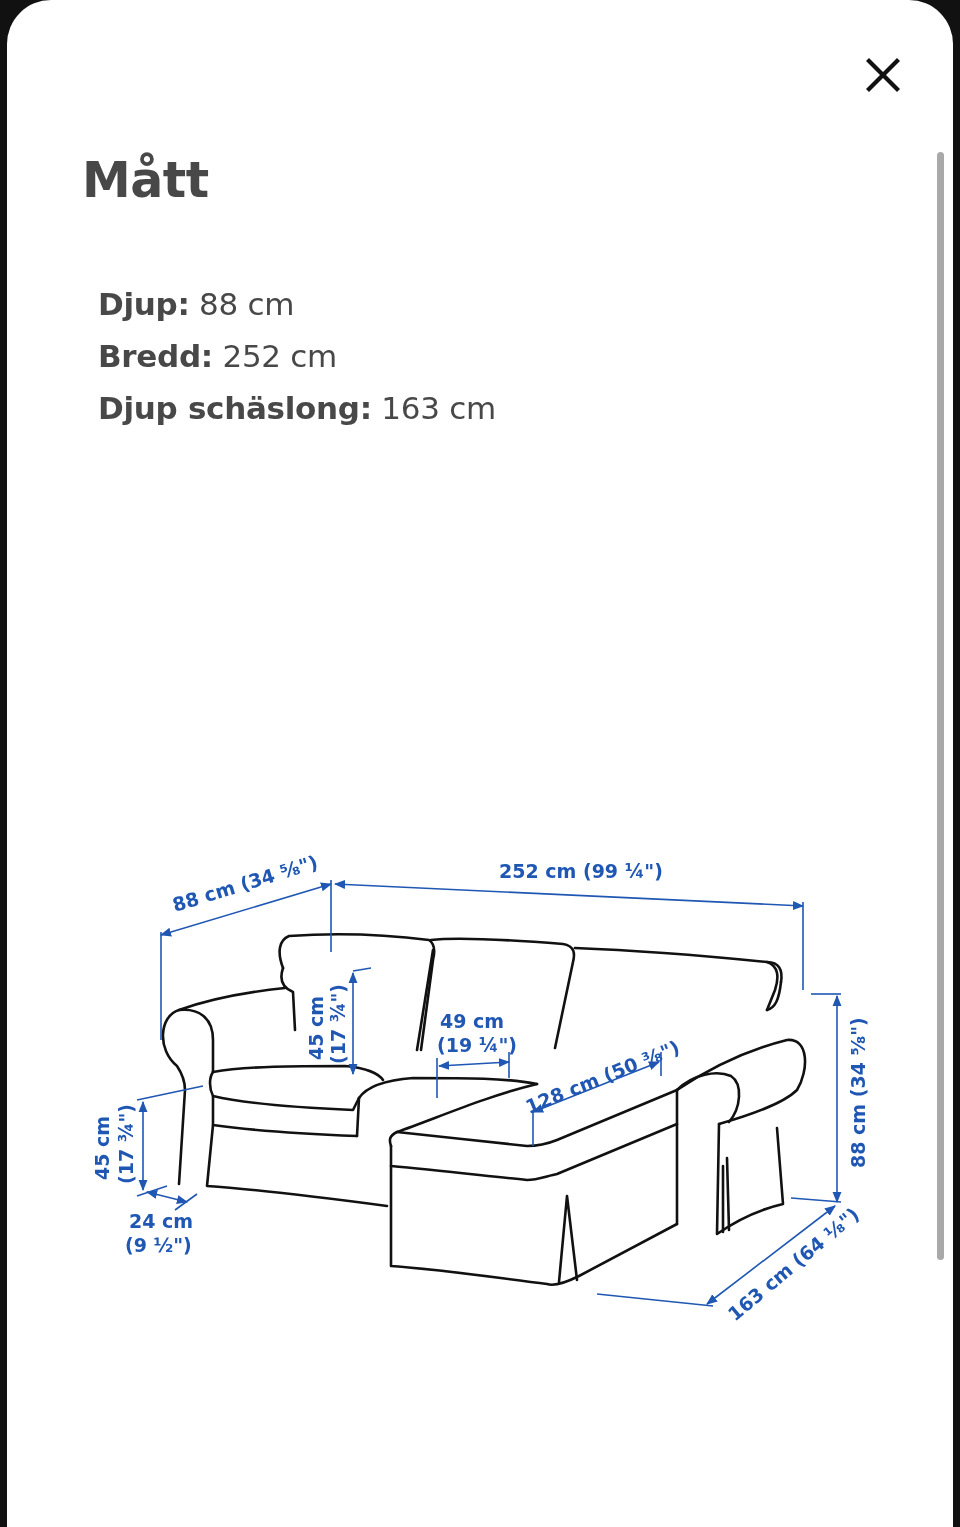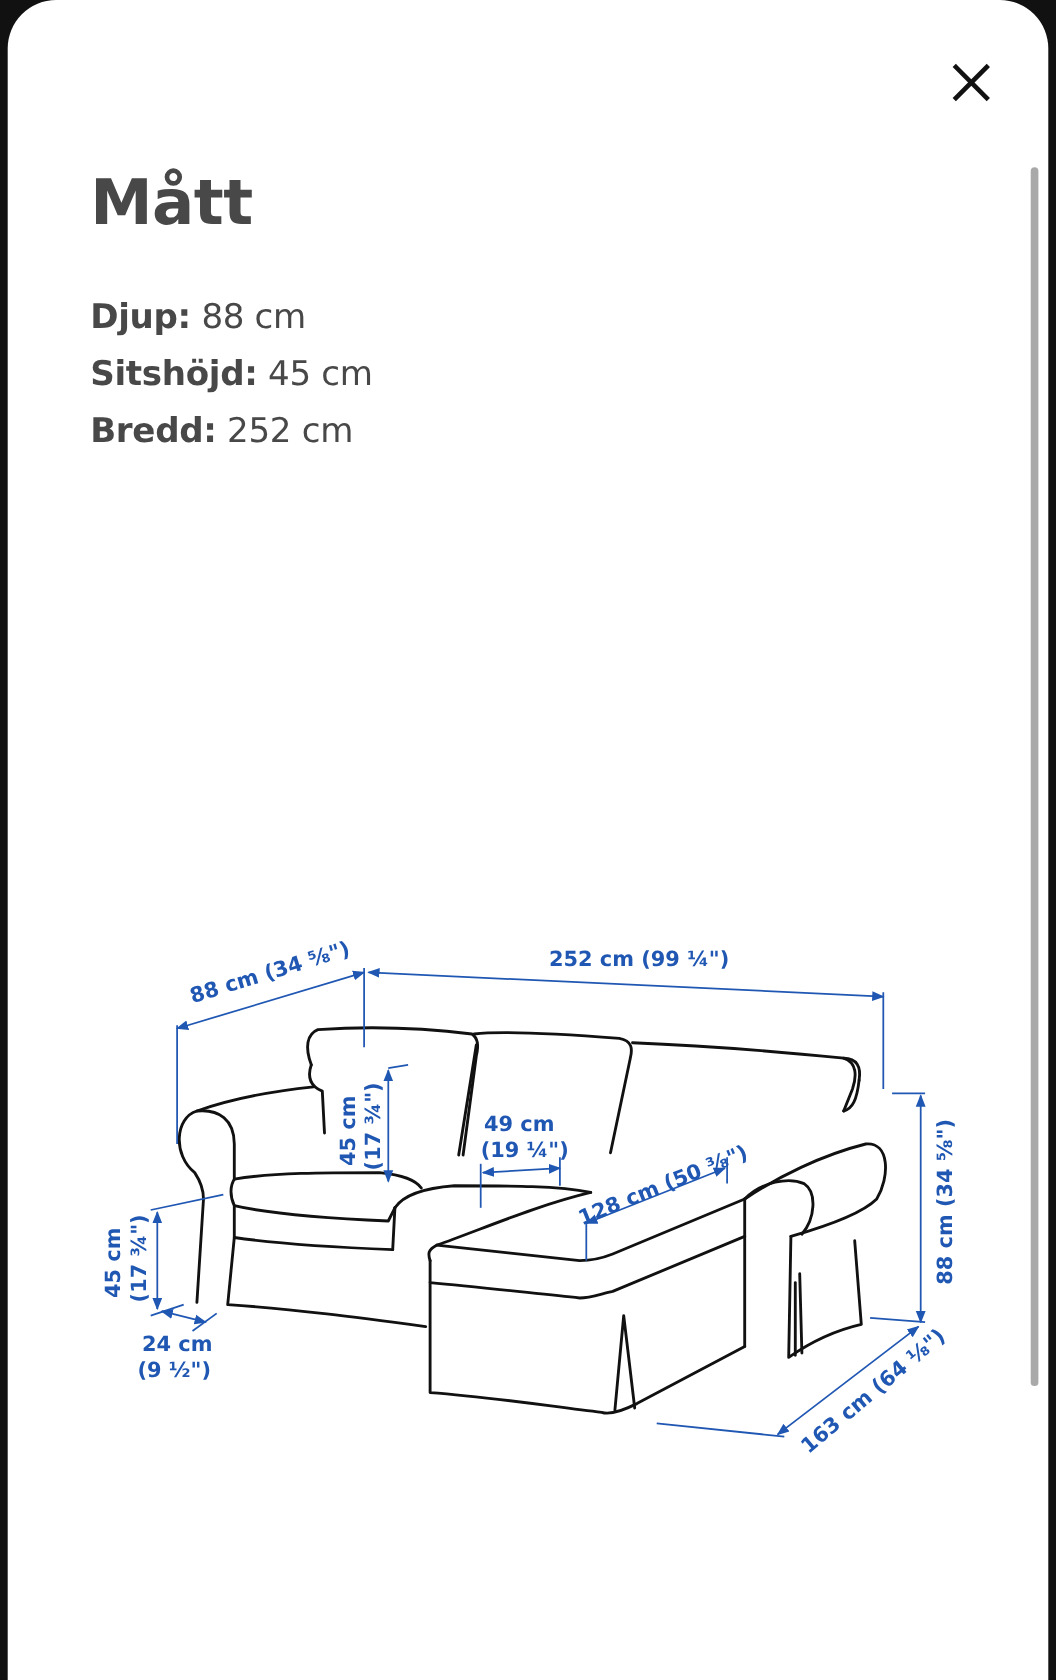--- a/index.html
+++ b/index.html
@@ -27,30 +27,30 @@
       width: 48px;
       height: 48px;
       cursor: pointer;
     }
     .close-btn svg { width: 48px; height: 48px; display: block; }
     .title {
       position: absolute;
       left: 75px;
       top: 152px;
       margin: 0;
-      font-size: 57px;
+      font-size: 49px;
       font-weight: bold;
       color: #484848;
       letter-spacing: -0.5px;
     }
     .dims {
       position: absolute;
       left: 75px;
       top: 263px;
-      margin: 0;
+      margin: 16px;
       padding: 0;
       list-style: none;
     }
     .dims li {
       font-size: 31px;
       line-height: 51.8px;
       color: #484848;
       white-space: nowrap;
       letter-spacing: -0.3px;
     }
@@ -89,22 +89,22 @@
     <svg viewBox="0 0 48 48">
       <line x1="10" y1="9" x2="38" y2="37" stroke="#111" stroke-width="4.2" stroke-linecap="square"></line>
       <line x1="38" y1="9" x2="10" y2="37" stroke="#111" stroke-width="4.2" stroke-linecap="square"></line>
     </svg>
   </div>
 
   <h1 class="title">Mått</h1>
 
   <ul class="dims">
     <li><span class="lbl">Djup:</span><span class="val"> 88 cm</span></li>
-    <li><span class="lbl">Sitshöjd:</span><span class="val"> 45 cm</span></li>
     <li><span class="lbl">Bredd:</span><span class="val"> 252 cm</span></li>
+    <li><span class="lbl">Djup schäslong:</span><span class="val"> 163 cm</span></li>
   </ul>
 
   <div class="diagram">
 
     <svg viewBox="0 0 840 500">
       <defs>
         <marker id="ah" viewBox="0 0 10 10" refX="9" refY="5" markerWidth="7" markerHeight="7" orient="auto-start-reverse">
           <path d="M0,1 L10,5 L0,9 z" fill="#1f57b3"></path>
         </marker>
       </defs>

